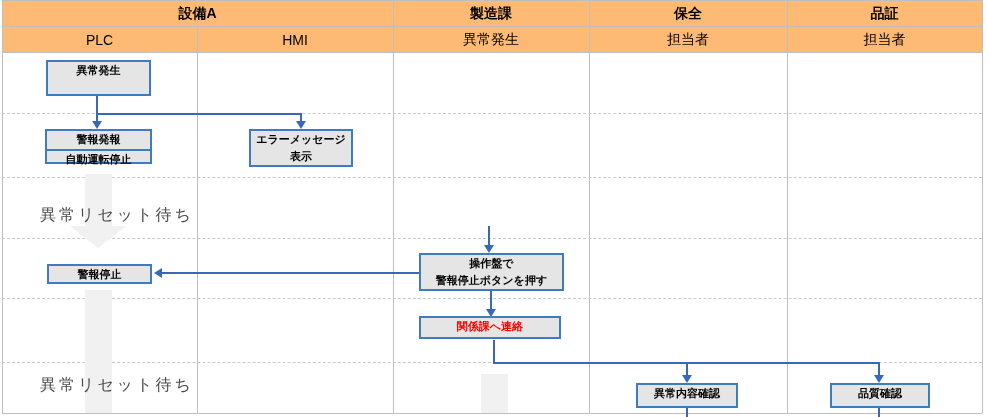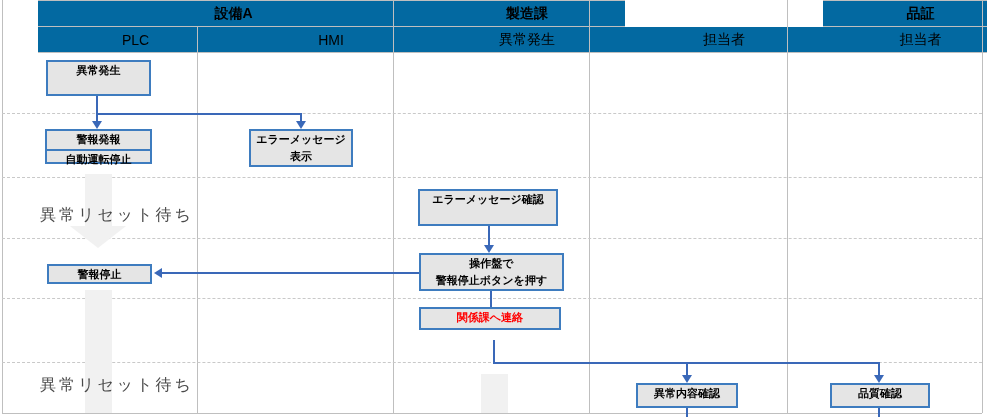--- a/index.html
+++ b/index.html
@@ -14,21 +14,21 @@
   *{margin:0;padding:0;box-sizing:border-box;}
   html,body{background:#fff;}
   body{font-family:"Liberation Sans","DejaVu Sans",sans-serif;}
   #stage{position:relative;width:987px;height:417px;background:#fff;overflow:hidden;}
 
   .vline{position:absolute;width:1px;background:var(--grid);}
   .hline{position:absolute;height:1px;background:var(--grid);}
   .hdash{position:absolute;height:0;border-top:1px dashed var(--dash);}
 
   .hcell{position:absolute;display:flex;align-items:center;justify-content:center;
-         color:#000;background:#0369a1;margin-left:36px;}
+         color:#000;background:#fdba74;}
   .hgroup{font-weight:bold;font-size:14px;top:0;height:27px;border-top:1px solid var(--grid);border-bottom:1px solid var(--grid);}
   .hsub{font-size:14px;top:27px;height:26px;border-bottom:1px solid var(--grid);}
 
   .node{position:absolute;background:#e5e5e5;border:2px solid var(--box-border);
         display:flex;flex-direction:column;align-items:center;justify-content:flex-start;
         font-weight:bold;font-size:11px;color:#000;text-align:center;line-height:1.55;z-index:4;}
   .node.alert{color:var(--alert);}
 
   .conn{position:absolute;background:var(--connector);z-index:3;}
   .arrow-down{position:absolute;width:0;height:0;border-left:5px solid transparent;
@@ -43,20 +43,21 @@
   .gtext{position:absolute;font-size:16px;color:var(--gray-text);letter-spacing:3px;
          text-align:right;z-index:2;white-space:nowrap;}
 </style>
 </head>
 <body>
 
 <div id="stage">
 
   <div class="hcell hgroup" style="left:2px;width:391px;">設備A</div>
   <div class="hcell hgroup" style="left:393px;width:196px;">製造課</div>
+  <div class="hcell hgroup" style="left:589px;width:198px;">保全</div>
   <div class="hcell hgroup" style="left:787px;width:195px;">品証</div>
 
   <div class="hcell hsub" style="left:2px;width:195px;">PLC</div>
   <div class="hcell hsub" style="left:197px;width:196px;">HMI</div>
   <div class="hcell hsub" style="left:393px;width:196px;">異常発生</div>
   <div class="hcell hsub" style="left:589px;width:198px;">担当者</div>
   <div class="hcell hsub" style="left:787px;width:195px;">担当者</div>
 
   <div class="vline" style="left:2px;top:0;height:413px;"></div>
   <div class="vline" style="left:197px;top:27px;height:386px;"></div>
@@ -117,34 +118,31 @@
   </div>
   <div class="node" style="left:45px;top:149px;width:107px;height:15px;">
     <span>自動運転停止</span>
   </div>
 
   <div class="node" style="left:249px;top:129px;width:104px;height:38px;">
     <span>エラーメッセージ</span>
     <span>表示</span>
   </div>
 
-  <div class="node" style="left:418px;top:189px;width:140px;height:37px;">
-    <span>エラーメッセージ確認</span>
-  </div>
 
   <div class="node" style="left:419px;top:253px;width:145px;height:38px;">
     <span>操作盤で</span>
     <span>警報停止ボタンを押す</span>
   </div>
 
   <div class="node" style="left:47px;top:264px;width:105px;height:20px;">
     <span>警報停止</span>
   </div>
 
-  <div class="node alert" style="left:419px;top:307px;width:142px;height:23px;">
+  <div class="node alert" style="left:419px;top:316px;width:142px;height:23px;">
     <span>関係課へ連絡</span>
   </div>
 
   <div class="node" style="left:636px;top:383px;width:102px;height:25px;">
     <span>異常内容確認</span>
   </div>
 
   <div class="node" style="left:830px;top:383px;width:100px;height:25px;">
     <span>品質確認</span>
   </div>

